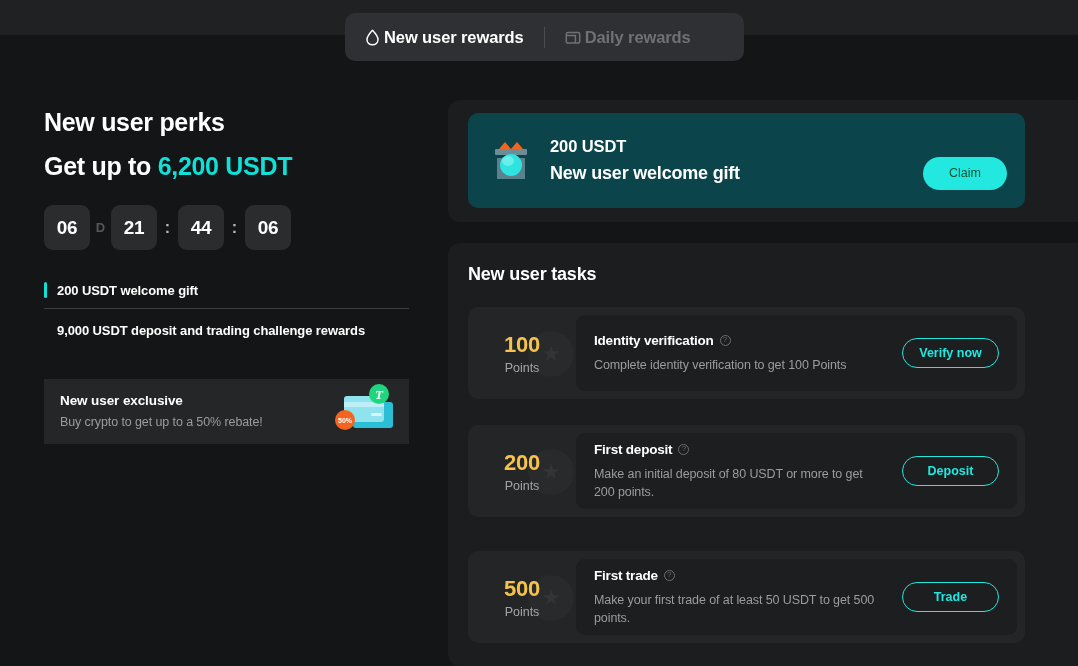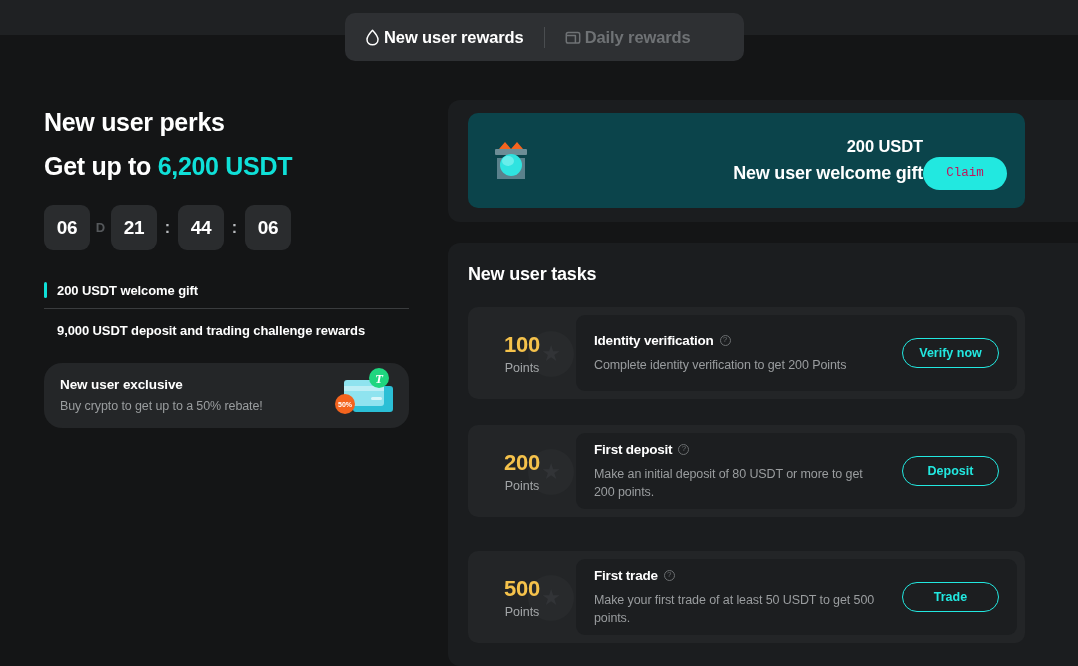--- a/index.html
+++ b/index.html
@@ -93,24 +93,24 @@
   .perk-row2 {
     display: flex; align-items: center; height: 42px; padding-left: 13px;
   }
   .perk-label2 {
     font-size: 13px; font-weight: bold; color: #ffffff;
     letter-spacing: -0.1px;
   }
 
   .excard {
     position: relative;
-    margin-top: 12px;
+    margin-top: 28px;
     width: 365px; height: 65px;
     background: #242628;
-    border-radius: 18px;
+    border-radius: 0;
     padding: 14px 16px;
   }
   .ex-title { font-size: 13.5px; font-weight: bold; color: #fff; letter-spacing: -0.1px; }
   .ex-sub { font-size: 12.5px; color: #9a9d9f; margin-top: 7px; letter-spacing: -0.1px; }
   .ex-icon { position: absolute; right: 8px; top: 3px; }
 
   
   .rpanel-top {
     position: absolute; left: 448px; top: 100px;
     width: 630px; height: 122px;
@@ -119,31 +119,31 @@
   }
   .gift-banner {
     position: absolute; left: 468px; top: 113px;
     width: 557px; height: 95px;
     background: #0b444b;
     border-radius: 10px;
     display: flex; align-items: center;
     padding: 0 18px;
   }
   .gift-icon { width: 50px; height: 50px; margin-right: 14px; flex: none; }
-  .gift-texts { flex: 1; text-align: right; }
+  .gift-texts { flex: 1; }
   .gift-amount { font-size: 16.5px; font-weight: bold; color: #fff; letter-spacing: -0.1px; }
   .gift-title { font-size: 18px; font-weight: bold; color: #fff; margin-top: 7px; letter-spacing: -0.2px; }
   .claim-btn {
     width: 84px; height: 33px;
     background: #22e8e0;
     border-radius: 17px;
     border: none;
-    color: #be185d;
+    color: #14532d;
     font-size: 12.5px;
-    font-family: Liberation Mono, monospace;
+    font-family: Liberation Sans, sans-serif;
     cursor: pointer;
     display: flex; align-items: center; justify-content: center; margin-top: 25px;
   }
 
   .rpanel-main {
     position: absolute; left: 448px; top: 243px;
     width: 630px; height: 423px;
     background: #1b1d1f;
     border-radius: 12px 0 0 12px;
   }
@@ -314,21 +314,21 @@
     <div class="star-wm">★</div>
     <div class="points-num">100</div>
     <div class="points-lbl">Points</div>
   </div>
   <div class="task-body">
     <div class="task-texts">
       <div class="task-title-row">
         <span class="task-title">Identity verification</span>
         <span class="help-icon">?</span>
       </div>
-      <div class="task-desc">Complete identity verification to get 200 Points</div>
+      <div class="task-desc">Complete identity verification to get 100 Points</div>
     </div>
     <button class="task-btn">Verify now</button>
   </div>
 </div>
 
 <div class="task-card t1">
   <div class="points-col">
     <div class="star-wm">★</div>
     <div class="points-num">200</div>
     <div class="points-lbl">Points</div>

